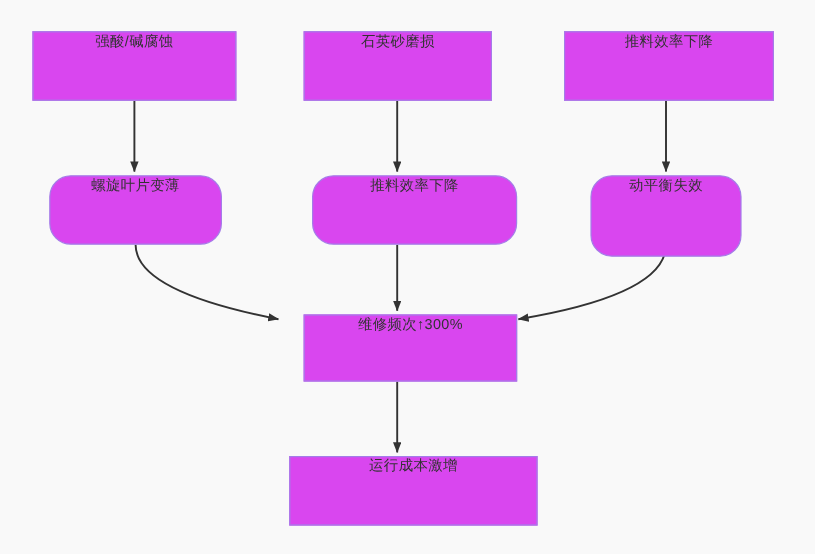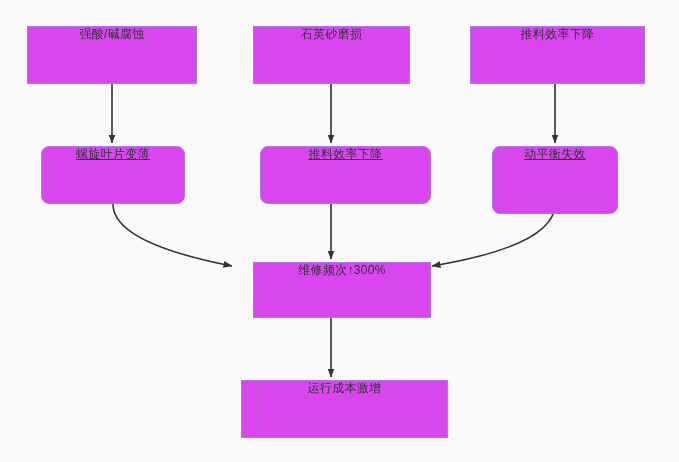--- a/index.html
+++ b/index.html
@@ -37,22 +37,21 @@
     align-items: flex-start;
     justify-content: center;
     color: #333333;
     font-size: 12px;
     line-height: 1.2;
     letter-spacing: 0.3px;
     white-space: nowrap;
     z-index: 2;
   }
   .node.rounded {
-    border-radius: 8px;
-    text-decoration: underline;
+    border-radius: 18px;
   }
   .node-label {
     display: block;
   }
 </style>
 </head>
 <body>
 
 <div id="canvas">
 

